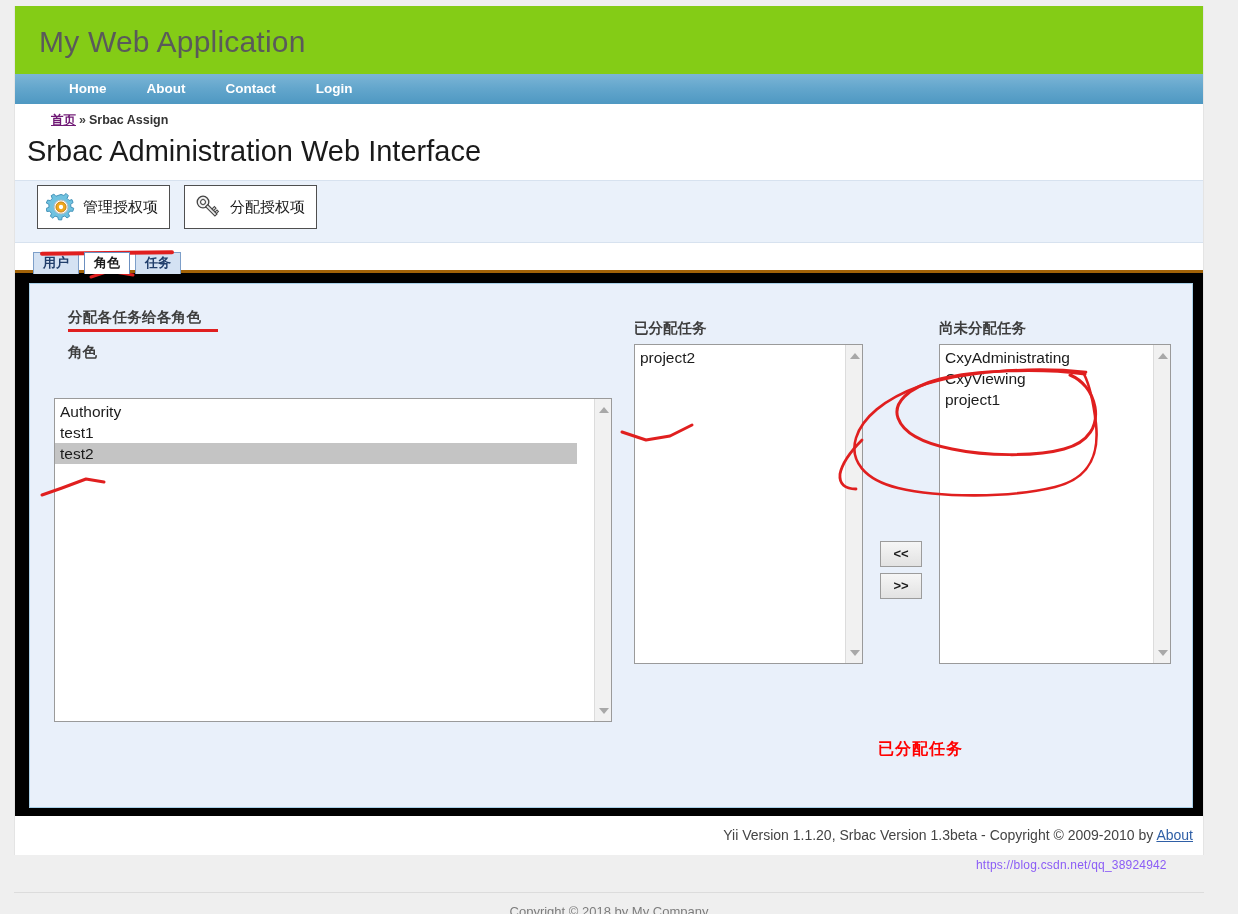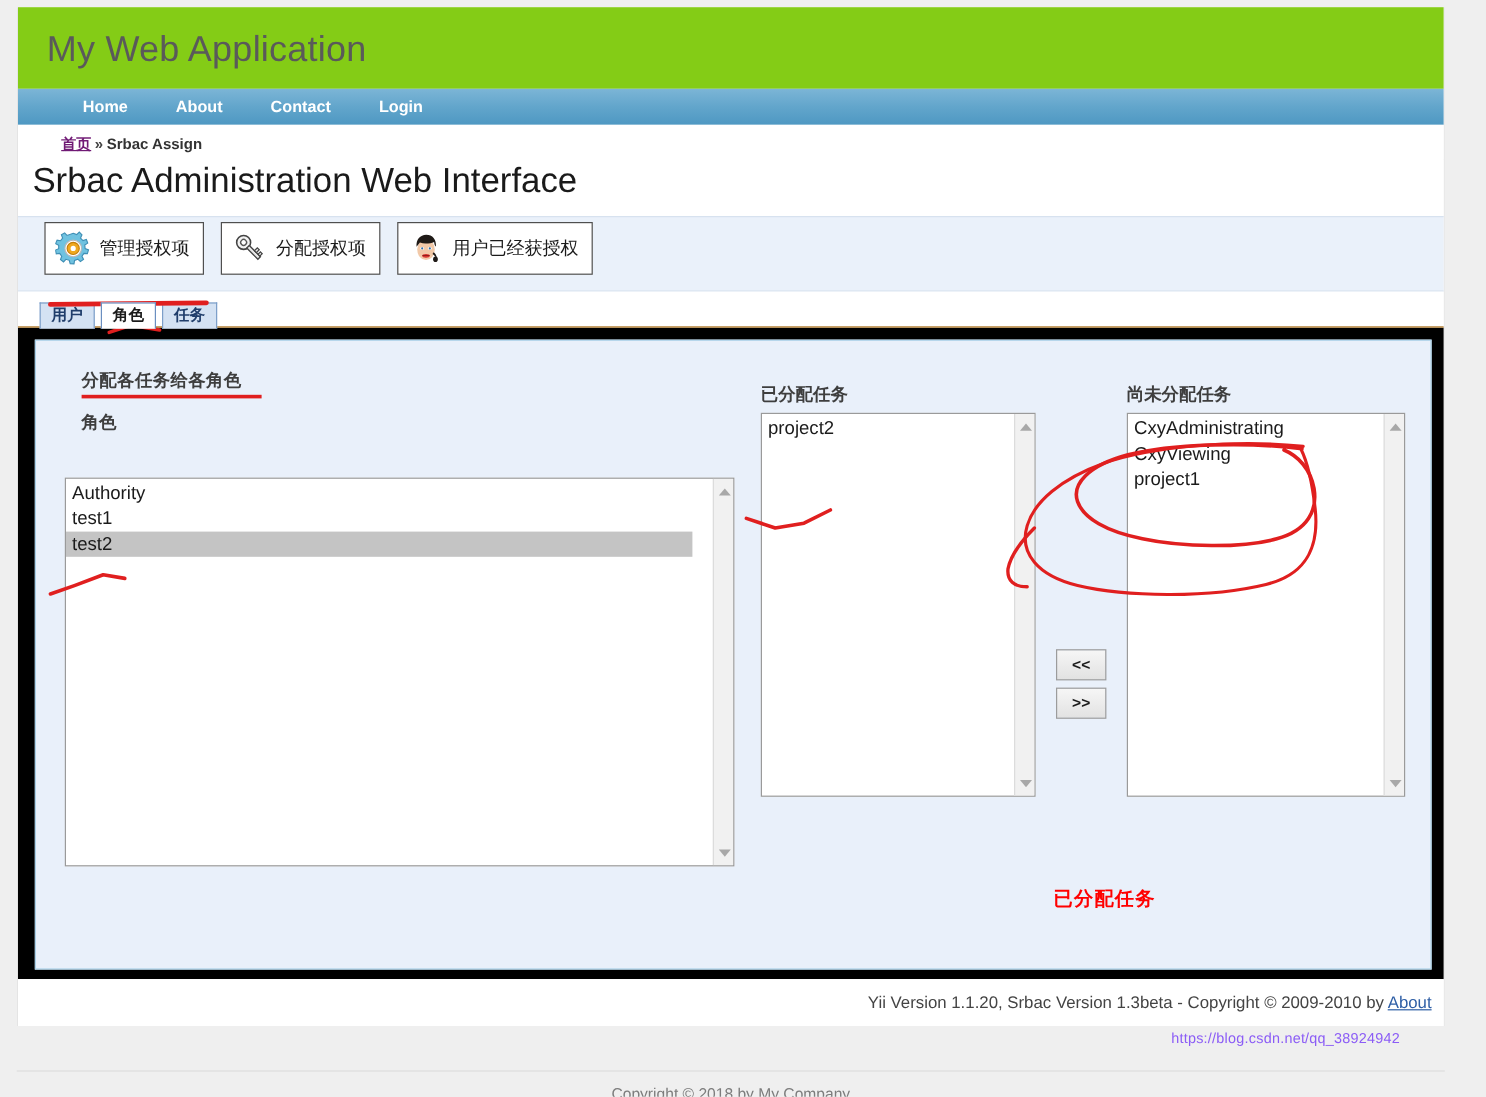--- a/index.html
+++ b/index.html
@@ -123,21 +123,21 @@
     transform: rotate(-0.6deg);
     pointer-events: none;
   }
 
   
   .tabs-row {
     background: #fff;
     padding: 8px 0 0 18px;
     position: relative;
     height: 30px;
-    border-bottom: 1px solid #a16207;
+    border-bottom: 3px solid #a16207;
   }
   .tabs {
     display: flex;
     gap: 5px;
     align-items: flex-end;
     height: 22px;
   }
   .tab {
     font-size: 13px;
     color: #203e6b;
@@ -381,39 +381,20 @@
               <circle cx="16" cy="8.5" r="2.6" fill="#ffffff" stroke="#555" stroke-width="1.2"></circle>
               <rect x="14.4" y="14" width="3.2" height="14" fill="#e9e9e9" stroke="#444" stroke-width="1.2"></rect>
               <rect x="17.6" y="20.5" width="3.6" height="2.4" fill="#e9e9e9" stroke="#444" stroke-width="1.1"></rect>
               <rect x="17.6" y="25" width="3.0" height="2.2" fill="#e9e9e9" stroke="#444" stroke-width="1.1"></rect>
             </g>
           </svg>
         </span>
         <span class="label">分配授权项</span>
       </div>
 
-      <div class="tool-btn">
-        <span class="tool-ico">
-          <svg viewBox="0 0 32 32" width="30" height="30">
-            <g>
-              <ellipse cx="16" cy="17" rx="7.8" ry="9.4" fill="#f2c9a8"></ellipse>
-              <path d="M7.6 14.5c-.6-6.2 3.2-10.6 8.6-10.6 5.6 0 9.2 4.2 8.6 10.4-.9-.3-1.4-2.2-1.6-4.1-3.1 1.4-8.6 2.2-12.6.6-.9 1.1-1.9 2.6-3 3.7z" fill="#1f1a17"></path>
-              <path d="M22.8 19.5c1.9 1.4 3.1 4.1 3.2 6.4-1.6-2.6-3-4.1-4.2-4.9z" fill="#1f1a17"></path>
-              <ellipse cx="24.4" cy="25.6" rx="2.1" ry="2.5" fill="#1f1a17"></ellipse>
-              <ellipse cx="12.6" cy="16" rx="1.7" ry="1.2" fill="#ffffff"></ellipse>
-              <ellipse cx="19.4" cy="16" rx="1.7" ry="1.2" fill="#ffffff"></ellipse>
-              <circle cx="12.6" cy="16" r="0.95" fill="#2f6ea8"></circle>
-              <circle cx="19.4" cy="16" r="0.95" fill="#2f6ea8"></circle>
-              <ellipse cx="16" cy="22.6" rx="3.4" ry="1.7" fill="#d8342e"></ellipse>
-              <path d="M12.8 22.3h6.4" stroke="#8d1a16" stroke-width="0.8" fill="none"></path>
-            </g>
-          </svg>
-        </span>
-        <span class="label">用户已经获授权</span>
-      </div>
 
     </div>
 
     <div class="tabs-row">
       <div class="tabs">
         <div class="tab">
           <span>用户</span>
         </div>
         <div class="tab active">
           <span>角色</span>

